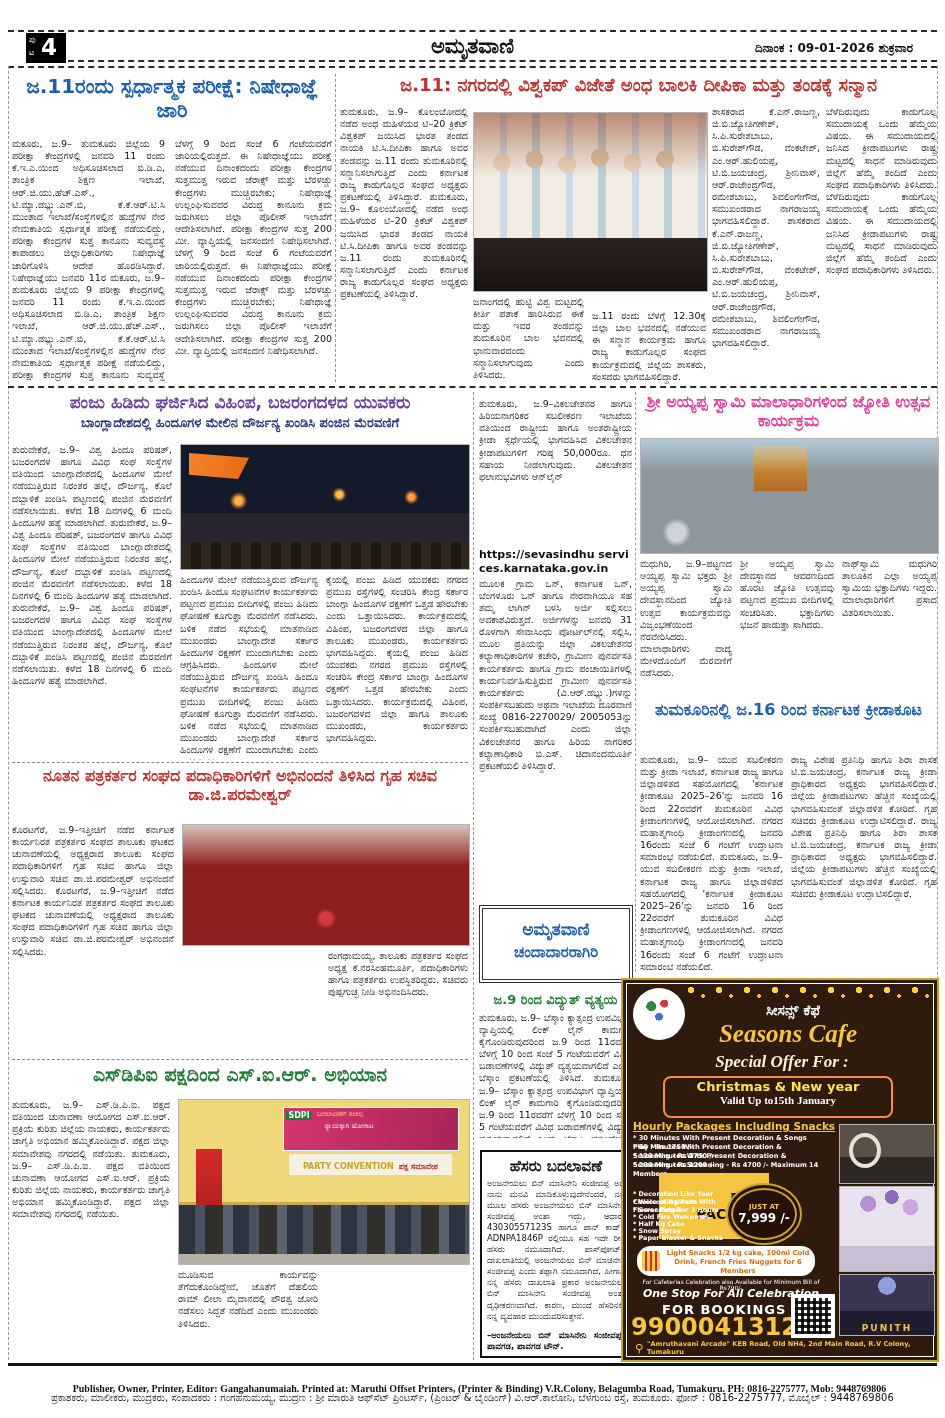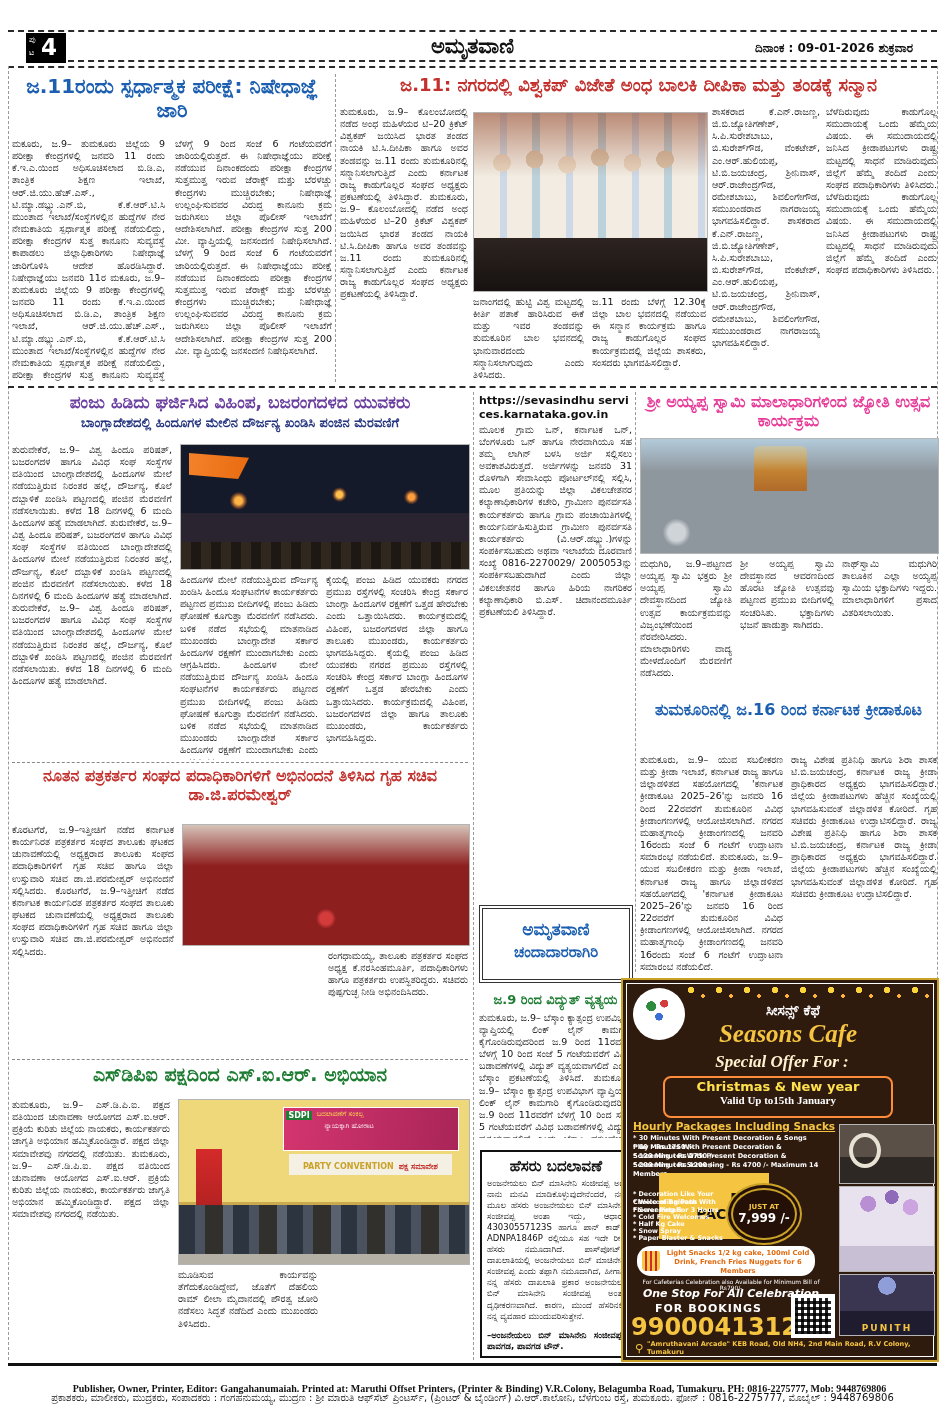--- a/index.html
+++ b/index.html
@@ -69,21 +69,21 @@
            radial-gradient(circle 9px at 40% 29%,#e8d6c0 97%,transparent),
            radial-gradient(circle 9px at 54% 25%,#d9c4aa 97%,transparent),
            radial-gradient(circle 9px at 68% 28%,#e8d6c0 97%,transparent),
            radial-gradient(circle 9px at 82% 26%,#d9c4aa 97%,transparent),
            repeating-linear-gradient(90deg,#f2ece2 0 26px,#cdd9e6 26px 33px,#f2ece2 33px 58px,#bcd2da 58px 66px),
            linear-gradient(#bf5630,#b14e2b)">
       <div class="abs" style="left:0;bottom:0;width:100%;height:30%;background:linear-gradient(#2d2420,#171210)"></div>
       <div class="abs" style="left:0;top:0;width:100%;height:36%;background:linear-gradient(rgba(140,60,30,.55),transparent)"></div>
     </div>
     <div class="abs bt" style="left:133px;top:222px;width:111px;height:87px">ಜನಾಂಗದಲ್ಲಿ ಹುಟ್ಟಿ ವಿಶ್ವ ಮಟ್ಟದಲ್ಲಿ ಕೀರ್ತಿ ಪತಾಕೆ ಹಾರಿಸಿರುವ ಈಕೆ ಮತ್ತು ಇವರ ತಂಡವನ್ನು ತುಮಕೂರಿನ ಬಾಲ ಭವನದಲ್ಲಿ ಭಾನುವಾರದಂದು ಸನ್ಮಾನಿಸಲಾಗುವುದು ಎಂದು ತಿಳಿಸಿದರು.</div>
-    <div class="abs bt" style="left:252px;top:222px;width:114px;height:87px">ಜ.11 ರಂದು ಬೆಳಗ್ಗೆ 12.30ಕ್ಕೆ ಜಿಲ್ಲಾ ಬಾಲ ಭವನದಲ್ಲಿ ನಡೆಯುವ ಈ ಸನ್ಮಾನ ಕಾರ್ಯಕ್ರಮ ಹಾಗೂ ರಾಜ್ಯ ಕಾಡುಗೊಲ್ಲರ ಸಂಘದ ಕಾರ್ಯಕ್ರಮದಲ್ಲಿ ಜಿಲ್ಲೆಯ ಶಾಸಕರು, ಸಂಸದರು ಭಾಗವಹಿಸಲಿದ್ದಾರೆ.</div>
+    <div class="abs bt" style="left:252px;top:236px;width:114px;height:87px">ಜ.11 ರಂದು ಬೆಳಗ್ಗೆ 12.30ಕ್ಕೆ ಜಿಲ್ಲಾ ಬಾಲ ಭವನದಲ್ಲಿ ನಡೆಯುವ ಈ ಸನ್ಮಾನ ಕಾರ್ಯಕ್ರಮ ಹಾಗೂ ರಾಜ್ಯ ಕಾಡುಗೊಲ್ಲರ ಸಂಘದ ಕಾರ್ಯಕ್ರಮದಲ್ಲಿ ಜಿಲ್ಲೆಯ ಶಾಸಕರು, ಸಂಸದರು ಭಾಗವಹಿಸಲಿದ್ದಾರೆ.</div>
     <div class="abs bt" style="left:372px;top:32px;width:108px;height:277px">ಶಾಸಕರಾದ ಕೆ.ಎನ್.ರಾಜಣ್ಣ, ಜಿ.ಬಿ.ಜ್ಯೋತಿಗಣೇಶ್, ಸಿ.ಪಿ.ಸುರೇಶಬಾಬು, ಬಿ.ಸುರೇಶ್‌ಗೌಡ, ವೆಂಕಟೇಶ್, ಎಂ.ಆರ್.ಹುಲಿಯಪ್ಪ, ಟಿ.ಬಿ.ಜಯಚಂದ್ರ, ಶ್ರೀನಿವಾಸ್, ಆರ್.ರಾಜೇಂದ್ರಗೌಡ, ರಮೇಶಬಾಬು, ಶಿವಲಿಂಗೇಗೌಡ, ಸಮುಖಂಡರಾದ ನಾಗರಾಜಯ್ಯ ಭಾಗವಹಿಸಲಿದ್ದಾರೆ. ಶಾಸಕರಾದ ಕೆ.ಎನ್.ರಾಜಣ್ಣ, ಜಿ.ಬಿ.ಜ್ಯೋತಿಗಣೇಶ್, ಸಿ.ಪಿ.ಸುರೇಶಬಾಬು, ಬಿ.ಸುರೇಶ್‌ಗೌಡ, ವೆಂಕಟೇಶ್, ಎಂ.ಆರ್.ಹುಲಿಯಪ್ಪ, ಟಿ.ಬಿ.ಜಯಚಂದ್ರ, ಶ್ರೀನಿವಾಸ್, ಆರ್.ರಾಜೇಂದ್ರಗೌಡ, ರಮೇಶಬಾಬು, ಶಿವಲಿಂಗೇಗೌಡ, ಸಮುಖಂಡರಾದ ನಾಗರಾಜಯ್ಯ ಭಾಗವಹಿಸಲಿದ್ದಾರೆ.</div>
     <div class="abs bt" style="left:486px;top:32px;width:111px;height:277px">ಬೆಳೆದಿರುವುದು ಕಾಡುಗೊಲ್ಲ ಸಮುದಾಯಕ್ಕೆ ಒಂದು ಹೆಮ್ಮೆಯ ವಿಷಯ. ಈ ಸಮುದಾಯದಲ್ಲಿ ಜನಿಸಿದ ಕ್ರೀಡಾಪಟುಗಳು ರಾಷ್ಟ್ರ ಮಟ್ಟದಲ್ಲಿ ಸಾಧನೆ ಮಾಡಿರುವುದು ಜಿಲ್ಲೆಗೆ ಹೆಮ್ಮೆ ತಂದಿದೆ ಎಂದು ಸಂಘದ ಪದಾಧಿಕಾರಿಗಳು ತಿಳಿಸಿದರು. ಬೆಳೆದಿರುವುದು ಕಾಡುಗೊಲ್ಲ ಸಮುದಾಯಕ್ಕೆ ಒಂದು ಹೆಮ್ಮೆಯ ವಿಷಯ. ಈ ಸಮುದಾಯದಲ್ಲಿ ಜನಿಸಿದ ಕ್ರೀಡಾಪಟುಗಳು ರಾಷ್ಟ್ರ ಮಟ್ಟದಲ್ಲಿ ಸಾಧನೆ ಮಾಡಿರುವುದು ಜಿಲ್ಲೆಗೆ ಹೆಮ್ಮೆ ತಂದಿದೆ ಎಂದು ಸಂಘದ ಪದಾಧಿಕಾರಿಗಳು ತಿಳಿಸಿದರು.</div>
   </div>
 
   <div class="abs dashH" style="left:8px;top:386px;width:929px"></div>
 
   <div class="abs" style="left:12px;top:392px;width:456px;height:368px">
     <div class="hl c-purple" style="font-size:17px">ಪಂಜು ಹಿಡಿದು ಘರ್ಜಿಸಿದ ವಿಹಿಂಪ, ಬಜರಂಗದಳದ ಯುವಕರು</div>
     <div class="hl c-navy" style="font-size:13px;margin-top:3px">ಬಾಂಗ್ಲಾದೇಶದಲ್ಲಿ ಹಿಂದೂಗಳ ಮೇಲಿನ ದೌರ್ಜನ್ಯ ಖಂಡಿಸಿ ಪಂಜಿನ ಮೆರವಣಿಗೆ</div>
     <div class="abs bt" style="left:0;top:52px;width:160px;height:316px">ತುರುವೇಕೆರೆ, ಜ.9– ವಿಶ್ವ ಹಿಂದೂ ಪರಿಷತ್, ಬಜರಂಗದಳ ಹಾಗೂ ವಿವಿಧ ಸಂಘ ಸಂಸ್ಥೆಗಳ ವತಿಯಿಂದ ಬಾಂಗ್ಲಾದೇಶದಲ್ಲಿ ಹಿಂದೂಗಳ ಮೇಲೆ ನಡೆಯುತ್ತಿರುವ ನಿರಂತರ ಹಲ್ಲೆ, ದೌರ್ಜನ್ಯ, ಕೊಲೆ ದಬ್ಬಾಳಿಕೆ ಖಂಡಿಸಿ ಪಟ್ಟಣದಲ್ಲಿ ಪಂಜಿನ ಮೆರವಣಿಗೆ ನಡೆಸಲಾಯಿತು. ಕಳೆದ 18 ದಿನಗಳಲ್ಲಿ 6 ಮಂದಿ ಹಿಂದೂಗಳ ಹತ್ಯೆ ಮಾಡಲಾಗಿದೆ. ತುರುವೇಕೆರೆ, ಜ.9– ವಿಶ್ವ ಹಿಂದೂ ಪರಿಷತ್, ಬಜರಂಗದಳ ಹಾಗೂ ವಿವಿಧ ಸಂಘ ಸಂಸ್ಥೆಗಳ ವತಿಯಿಂದ ಬಾಂಗ್ಲಾದೇಶದಲ್ಲಿ ಹಿಂದೂಗಳ ಮೇಲೆ ನಡೆಯುತ್ತಿರುವ ನಿರಂತರ ಹಲ್ಲೆ, ದೌರ್ಜನ್ಯ, ಕೊಲೆ ದಬ್ಬಾಳಿಕೆ ಖಂಡಿಸಿ ಪಟ್ಟಣದಲ್ಲಿ ಪಂಜಿನ ಮೆರವಣಿಗೆ ನಡೆಸಲಾಯಿತು. ಕಳೆದ 18 ದಿನಗಳಲ್ಲಿ 6 ಮಂದಿ ಹಿಂದೂಗಳ ಹತ್ಯೆ ಮಾಡಲಾಗಿದೆ. ತುರುವೇಕೆರೆ, ಜ.9– ವಿಶ್ವ ಹಿಂದೂ ಪರಿಷತ್, ಬಜರಂಗದಳ ಹಾಗೂ ವಿವಿಧ ಸಂಘ ಸಂಸ್ಥೆಗಳ ವತಿಯಿಂದ ಬಾಂಗ್ಲಾದೇಶದಲ್ಲಿ ಹಿಂದೂಗಳ ಮೇಲೆ ನಡೆಯುತ್ತಿರುವ ನಿರಂತರ ಹಲ್ಲೆ, ದೌರ್ಜನ್ಯ, ಕೊಲೆ ದಬ್ಬಾಳಿಕೆ ಖಂಡಿಸಿ ಪಟ್ಟಣದಲ್ಲಿ ಪಂಜಿನ ಮೆರವಣಿಗೆ ನಡೆಸಲಾಯಿತು. ಕಳೆದ 18 ದಿನಗಳಲ್ಲಿ 6 ಮಂದಿ ಹಿಂದೂಗಳ ಹತ್ಯೆ ಮಾಡಲಾಗಿದೆ.</div>
@@ -96,20 +96,21 @@
       <div class="abs" style="left:8px;top:8px;width:60px;height:26px;background:linear-gradient(100deg,#f4822a,#e86a10);clip-path:polygon(0 0,100% 18%,82% 100%,0 84%)"></div>
       <div class="abs" style="left:0;bottom:0;width:100%;height:22%;background:repeating-linear-gradient(90deg,#30281f 0 10px,#1d1813 10px 20px)"></div>
     </div>
     <div class="abs bt" style="left:168px;top:182px;width:138px;height:186px">ಹಿಂದೂಗಳ ಮೇಲೆ ನಡೆಯುತ್ತಿರುವ ದೌರ್ಜನ್ಯ ಖಂಡಿಸಿ ಹಿಂದೂ ಸಂಘಟನೆಗಳ ಕಾರ್ಯಕರ್ತರು ಪಟ್ಟಣದ ಪ್ರಮುಖ ಬೀದಿಗಳಲ್ಲಿ ಪಂಜು ಹಿಡಿದು ಘೋಷಣೆ ಕೂಗುತ್ತಾ ಮೆರವಣಿಗೆ ನಡೆಸಿದರು. ಬಳಿಕ ನಡೆದ ಸಭೆಯಲ್ಲಿ ಮಾತನಾಡಿದ ಮುಖಂಡರು ಬಾಂಗ್ಲಾದೇಶ ಸರ್ಕಾರ ಹಿಂದೂಗಳ ರಕ್ಷಣೆಗೆ ಮುಂದಾಗಬೇಕು ಎಂದು ಆಗ್ರಹಿಸಿದರು. ಹಿಂದೂಗಳ ಮೇಲೆ ನಡೆಯುತ್ತಿರುವ ದೌರ್ಜನ್ಯ ಖಂಡಿಸಿ ಹಿಂದೂ ಸಂಘಟನೆಗಳ ಕಾರ್ಯಕರ್ತರು ಪಟ್ಟಣದ ಪ್ರಮುಖ ಬೀದಿಗಳಲ್ಲಿ ಪಂಜು ಹಿಡಿದು ಘೋಷಣೆ ಕೂಗುತ್ತಾ ಮೆರವಣಿಗೆ ನಡೆಸಿದರು. ಬಳಿಕ ನಡೆದ ಸಭೆಯಲ್ಲಿ ಮಾತನಾಡಿದ ಮುಖಂಡರು ಬಾಂಗ್ಲಾದೇಶ ಸರ್ಕಾರ ಹಿಂದೂಗಳ ರಕ್ಷಣೆಗೆ ಮುಂದಾಗಬೇಕು ಎಂದು ಆಗ್ರಹಿಸಿದರು.</div>
     <div class="abs bt" style="left:314px;top:182px;width:142px;height:186px">ಕೈಯಲ್ಲಿ ಪಂಜು ಹಿಡಿದ ಯುವಕರು ನಗರದ ಪ್ರಮುಖ ರಸ್ತೆಗಳಲ್ಲಿ ಸಂಚರಿಸಿ ಕೇಂದ್ರ ಸರ್ಕಾರ ಬಾಂಗ್ಲಾ ಹಿಂದೂಗಳ ರಕ್ಷಣೆಗೆ ಒತ್ತಡ ಹೇರಬೇಕು ಎಂದು ಒತ್ತಾಯಿಸಿದರು. ಕಾರ್ಯಕ್ರಮದಲ್ಲಿ ವಿಹಿಂಪ, ಬಜರಂಗದಳದ ಜಿಲ್ಲಾ ಹಾಗೂ ತಾಲೂಕು ಮುಖಂಡರು, ಕಾರ್ಯಕರ್ತರು ಭಾಗವಹಿಸಿದ್ದರು. ಕೈಯಲ್ಲಿ ಪಂಜು ಹಿಡಿದ ಯುವಕರು ನಗರದ ಪ್ರಮುಖ ರಸ್ತೆಗಳಲ್ಲಿ ಸಂಚರಿಸಿ ಕೇಂದ್ರ ಸರ್ಕಾರ ಬಾಂಗ್ಲಾ ಹಿಂದೂಗಳ ರಕ್ಷಣೆಗೆ ಒತ್ತಡ ಹೇರಬೇಕು ಎಂದು ಒತ್ತಾಯಿಸಿದರು. ಕಾರ್ಯಕ್ರಮದಲ್ಲಿ ವಿಹಿಂಪ, ಬಜರಂಗದಳದ ಜಿಲ್ಲಾ ಹಾಗೂ ತಾಲೂಕು ಮುಖಂಡರು, ಕಾರ್ಯಕರ್ತರು ಭಾಗವಹಿಸಿದ್ದರು.</div>
   </div>
 
   <div class="abs dashV" style="left:473px;top:392px;height:968px"></div>
 
   <div class="abs" style="left:479px;top:392px;width:153px;height:508px">
+    <div class="bt" style="margin-top:6px;height:148px">ತುಮಕೂರು, ಜ.9–ವಿಕಲಚೇತನರ ಹಾಗೂ ಹಿರಿಯನಾಗರಿಕರ ಸಬಲೀಕರಣ ಇಲಾಖೆಯ ವತಿಯಿಂದ ರಾಷ್ಟ್ರೀಯ ಹಾಗೂ ಅಂತರಾಷ್ಟ್ರೀಯ ಕ್ರೀಡಾ ಸ್ಪರ್ಧೆಯಲ್ಲಿ ಭಾಗವಹಿಸಿದ ವಿಕಲಚೇತನ ಕ್ರೀಡಾಪಟುಗಳಿಗೆ ಗರಿಷ್ಠ 50,000ರೂ. ಧನ ಸಹಾಯ ನೀಡಲಾಗುವುದು. ವಿಕಲಚೇತನ ಫಲಾನುಭವಿಗಳು ಆನ್‌ಲೈನ್</div>
     <div style="font-size:11px;font-weight:bold;line-height:1.25;margin-top:2px;word-break:break-all">https://sevasindhu services.karnataka.gov.in</div>
     <div class="bt" style="margin-top:2px;height:300px">ಮೂಲಕ ಗ್ರಾಮ ಒನ್, ಕರ್ನಾಟಕ ಒನ್, ಬೆಂಗಳೂರು ಒನ್ ಹಾಗೂ ನೇರವಾಗಿಯೂ ಸಹ ತಮ್ಮ ಲಾಗಿನ್ ಬಳಸಿ ಅರ್ಜಿ ಸಲ್ಲಿಸಲು ಅವಕಾಶವಿರುತ್ತದೆ. ಅರ್ಜಿಗಳನ್ನು ಜನವರಿ 31 ರೊಳಗಾಗಿ ಸೇವಾಸಿಂಧು ಪೋರ್ಟಲ್‌ನಲ್ಲಿ ಸಲ್ಲಿಸಿ, ಮೂಲ ಪ್ರತಿಯನ್ನು ಜಿಲ್ಲಾ ವಿಕಲಚೇತನರ ಕಲ್ಯಾಣಾಧಿಕಾರಿಗಳ ಕಚೇರಿ, ಗ್ರಾಮೀಣ ಪುನರ್ವಸತಿ ಕಾರ್ಯಕರ್ತರು ಹಾಗೂ ಗ್ರಾಮ ಪಂಚಾಯಿತಿಗಳಲ್ಲಿ ಕಾರ್ಯನಿರ್ವಹಿಸುತ್ತಿರುವ ಗ್ರಾಮೀಣ ಪುನರ್ವಸತಿ ಕಾರ್ಯಕರ್ತರು (ವಿ.ಆರ್.ಡಬ್ಲ್ಯು.)ಗಳನ್ನು ಸಂಪರ್ಕಿಸಬಹುದು ಅಥವಾ ಇಲಾಖೆಯ ದೂರವಾಣಿ ಸಂಖ್ಯೆ 0816-2270029/ 2005053ನ್ನು ಸಂಪರ್ಕಿಸಬಹುದಾಗಿದೆ ಎಂದು ಜಿಲ್ಲಾ ವಿಕಲಚೇತನರ ಹಾಗೂ ಹಿರಿಯ ನಾಗರಿಕರ ಕಲ್ಯಾಣಾಧಿಕಾರಿ ಬಿ.ಎಸ್. ಚಿದಾನಂದಮೂರ್ತಿ ಪ್ರಕಟಣೆಯಲಿ ತಿಳಿಸಿದ್ದಾರೆ.</div>
   </div>
 
   <div class="abs dashV" style="left:635px;top:392px;height:580px"></div>
 
   <div class="abs" style="left:640px;top:392px;width:297px;height:304px">
     <div class="hl c-pink" style="font-size:16px">ಶ್ರೀ ಅಯ್ಯಪ್ಪ ಸ್ವಾಮಿ ಮಾಲಾಧಾರಿಗಳಿಂದ ಜ್ಯೋತಿ ಉತ್ಸವ ಕಾರ್ಯಕ್ರಮ</div>
     <div class="abs photo" style="left:0;top:46px;width:297px;height:114px;
          background:
@@ -214,21 +215,21 @@
     <div class="abs burst" style="left:110px;top:210px;width:62px;height:48px">
       <div class="y" style="font-size:7px;font-weight:bold">JUST AT</div>
       <div class="w" style="font-size:12px;font-weight:bold">7,999 /-</div>
     </div>
     <div class="abs" style="left:14px;top:266px;width:178px;height:30px;background:#fff;border-radius:14px">
       <div class="abs" style="left:5px;top:5px;width:18px;height:20px;background:repeating-linear-gradient(90deg,#f7c948 0 3px,#d22b2b 3px 5px);border-radius:2px 2px 4px 4px"></div>
       <div class="abs" style="left:28px;top:3px;width:146px;font-size:6.8px;font-weight:bold;color:#e06a10;line-height:1.3;text-align:center">Light Snacks 1/2 kg cake, 100ml Cold Drink, French Fries Nuggets for 6 Members</div>
     </div>
     <div class="abs w" style="left:8px;top:299px;width:200px;font-size:5.9px;text-align:center">For Cafeterias Celebration also Available for Minimum Bill of Rs790/-</div>
     <div class="abs w" style="left:12px;top:307px;width:192px;font-size:11px;font-weight:bold;font-style:italic;text-align:center">One Stop For All Celebration</div>
-    <div class="abs w" style="left:32px;top:322px;width:140px;font-size:11px;font-weight:bold;letter-spacing:1px">FOR BOOKINGS</div>
+    <div class="abs w" style="left:39px;top:322px;width:140px;font-size:13px;font-weight:bold;letter-spacing:1px">FOR BOOKINGS</div>
     <div class="abs y" style="left:8px;top:333px;width:160px;font-size:24px;font-weight:bold">9900041312</div>
     <div class="abs qr" style="left:168px;top:314px;width:44px;height:44px"></div>
     <div class="abs photo" style="left:216px;top:144px;width:94px;height:58px;background:linear-gradient(#5a5048 0 55%,#2e2824 55%)">
       <div class="abs" style="left:10%;top:14%;width:34%;height:60%;border-radius:50%;border:4px solid #e8e2d4;box-sizing:border-box"></div>
     </div>
     <div class="abs photo" style="left:216px;top:206px;width:94px;height:84px;background:
          radial-gradient(circle 8px at 30% 20%,#b98fd4 97%,transparent),
          radial-gradient(circle 7px at 55% 12%,#8f6ab8 97%,transparent),
          radial-gradient(circle 8px at 75% 24%,#cba4e0 97%,transparent),
          linear-gradient(#e8e2ee 0 70%,#c9bfd4 70%)"></div>

